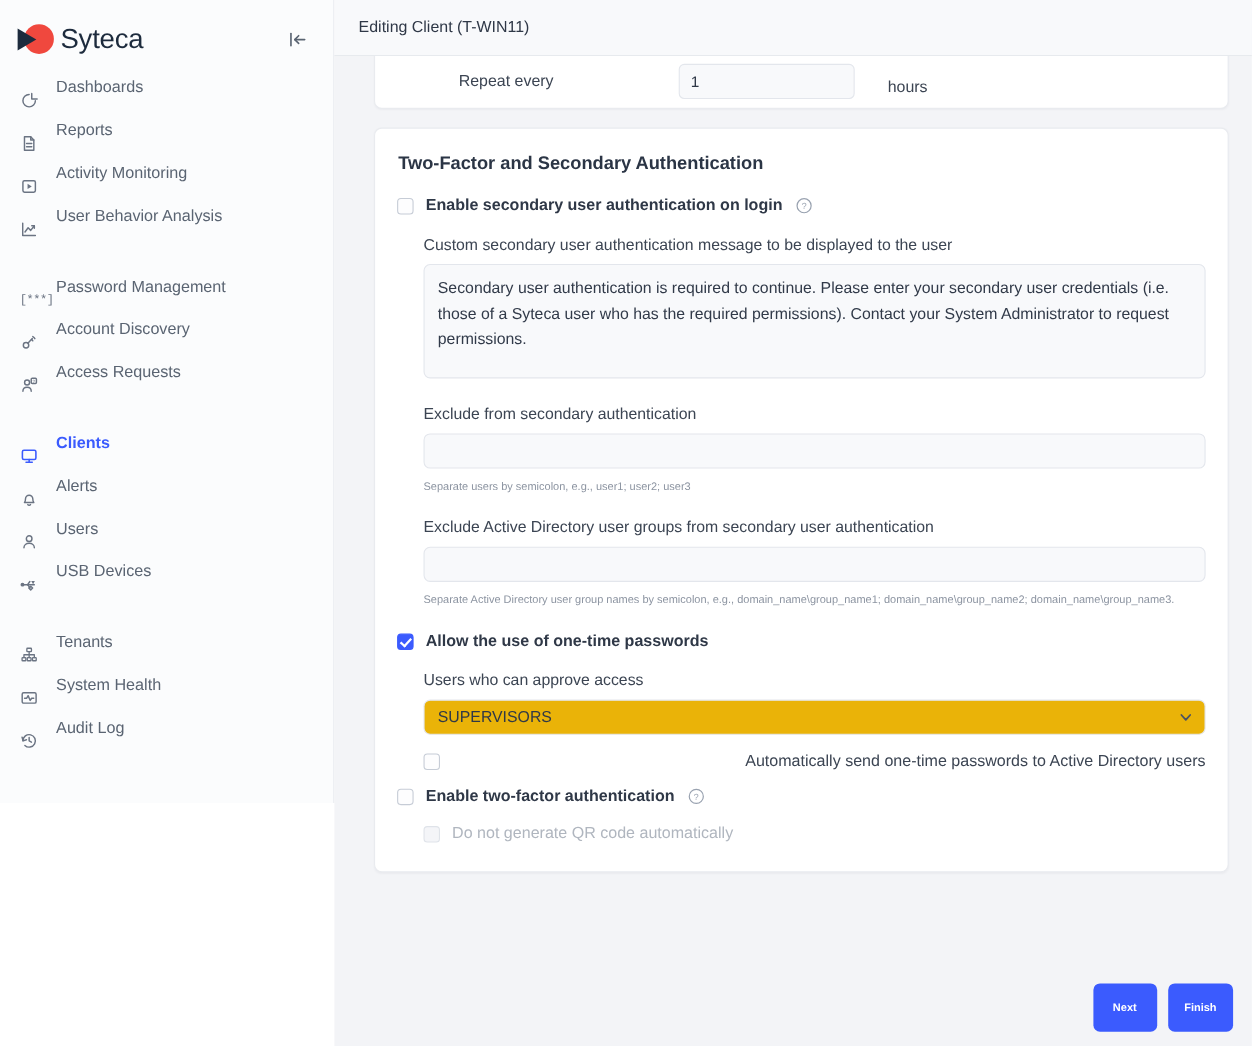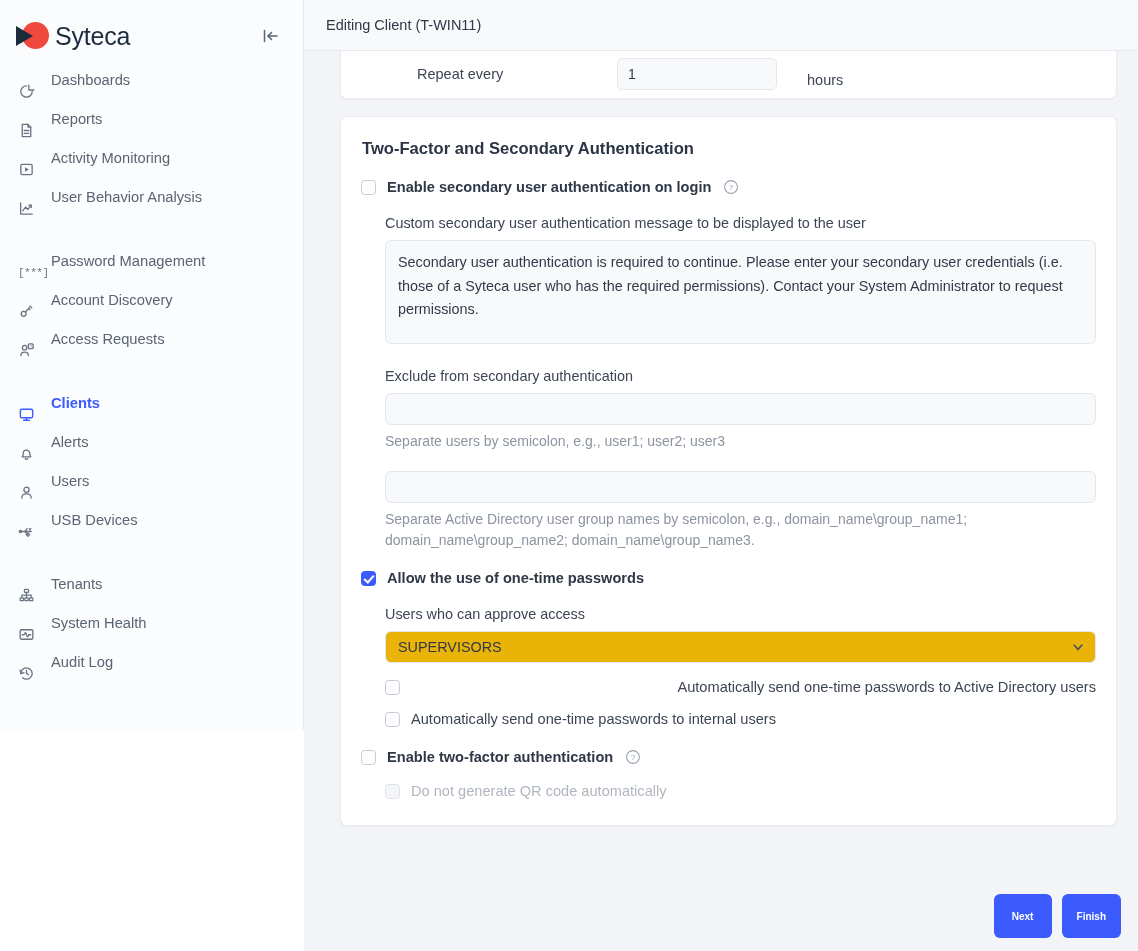--- a/index.html
+++ b/index.html
@@ -185,21 +185,21 @@
   }
   .text-input {
     width: 711px; height: 32px;
     border: 1px solid #e3e6ec; border-radius: 6px;
     background: #f8f9fb;
     padding: 0 12px;
     font-family: "Liberation Sans", sans-serif;
     font-size: 14.4px; color: #313a49;
   }
   .hint {
-    font-size: 14px; color: #8c94a1; margin-top: 6px; line-height: 21px;
+    font-size: 10px; color: #8c94a1; margin-top: 6px; line-height: 21px;
     max-width: 715px;
   }
   .select-wrap { position: relative; width: 711px; }
   .select-box {
     width: 711px; height: 32px;
     border: 1px solid #e3e6ec; border-radius: 6px;
     background: #eab308;
     padding: 0 12px;
     display: flex; align-items: center;
     font-size: 14.4px; color: #2f3847;
@@ -433,20 +433,21 @@
           <textarea class="textarea" style="">Secondary user authentication is required to continue. Please enter your secondary user credentials (i.e. those of a Syteca user who has the required permissions). Contact your System Administrator to request permissions.</textarea>
         </div>
 
         <div class="indent" style="margin-bottom:19px;">
           <div class="field-label">Exclude from secondary authentication</div>
           <input class="text-input" type="text" value="" style="">
           <div class="hint">Separate users by semicolon, e.g., user1; user2; user3</div>
         </div>
 
         <div class="indent" style="margin-bottom:19px;">
+          <div class="field-label">Exclude Active Directory user groups from secondary user authentication</div>
           <input class="text-input" type="text" value="" style="">
           <div class="hint">Separate Active Directory user group names by semicolon, e.g., domain_name\group_name1; domain_name\group_name2; domain_name\group_name3.</div>
         </div>
 
         <div class="cb-row" style="margin-bottom:20px;">
           <span class="cb checked"></span>
           <span class="cb-label">Allow the use of one-time passwords</span>
         </div>
 
         <div class="indent" style="margin-bottom:16px;">
@@ -461,24 +462,20 @@
               </svg>
             </span>
           </div>
         </div>
 
         <div class="cb-row indent" style="margin-bottom:16px;justify-content:space-between;">
           <span class="cb"></span>
           <span class="cb-label normal">Automatically send one-time passwords to Active Directory users</span>
         </div>
 
-        <div class="cb-row indent" style="margin-bottom:22px;">
-          <span class="cb"></span>
-          <span class="cb-label normal">Automatically send one-time passwords to internal users</span>
-        </div>
 
         <div class="cb-row" style="margin-bottom:18px;">
           <span class="cb"></span>
           <span class="cb-label">Enable two-factor authentication</span>
           <span class="help-ico">
             <svg width="16" height="16" viewBox="0 0 16 16" fill="none" stroke="#99a2b0" stroke-width="1.1">
               <circle cx="8" cy="8" r="6.4"></circle>
               <text x="8" y="11" font-size="8" fill="#99a2b0" stroke="none" text-anchor="middle" font-family="sans-serif">?</text>
             </svg>
           </span>

